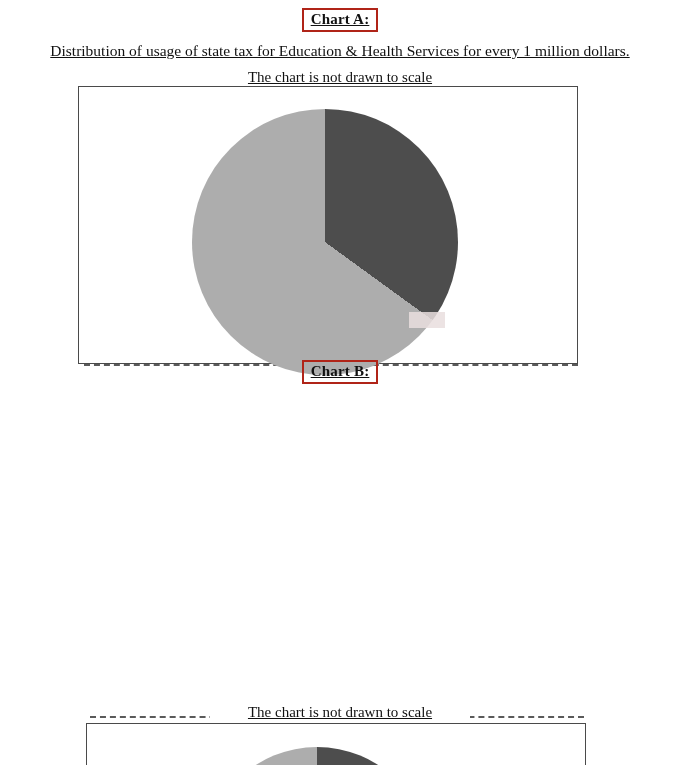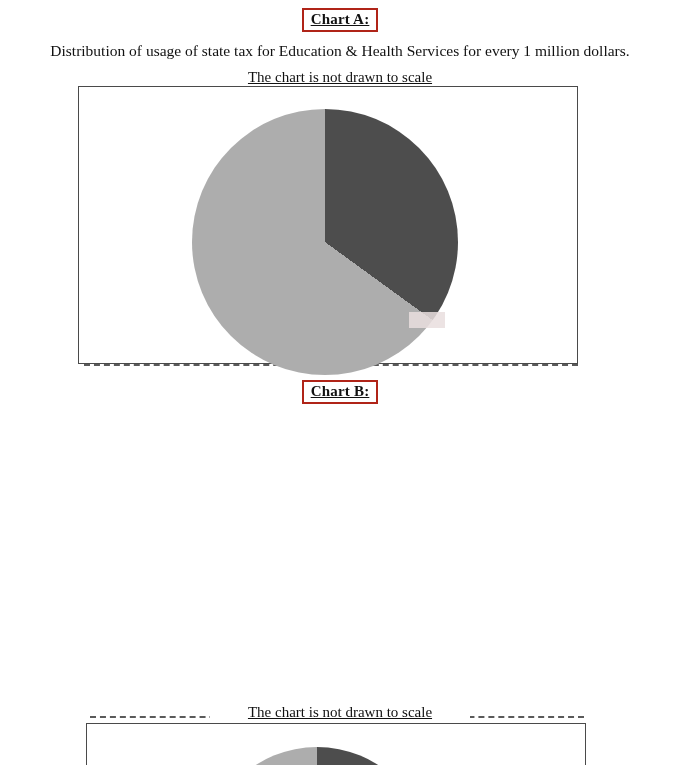--- a/index.html
+++ b/index.html
@@ -41,20 +41,21 @@
     font-size: 15px;
     font-weight: bold;
     text-decoration: underline;
     letter-spacing: 0.2px;
     line-height: 17px;
   }
 
   .subtitle {
     text-align: center;
     font-size: 15.5px;
+    text-decoration: underline;
     padding: 0 8px;
     line-height: 20px;
     white-space: nowrap;
   }
 
   .note {
     text-align: center;
     font-size: 15px;
     text-decoration: underline;
     line-height: 18px;
@@ -116,21 +117,21 @@
 
   <div class="dashed-underlay" style="left:84px; top:364px; width:494px;"></div>
 
   <div class="chart-frame" style="left:78px; top:86px; width:500px; height:278px;">
     <div class="pie-wrap" style="left:113px; top:22px; width:266px; height:266px;">
       <div class="pie" style="background: conic-gradient(#4d4d4d 0deg 126deg, #adadad 126deg 360deg);"></div>
     </div>
     <div class="smudge" style="left:330px; top:225px; width:36px; height:16px;"></div>
   </div>
 
-  <div class="chart-block" style="top:380px;">
+  <div class="chart-block" style="top:360px;">
 
     <div class="title-badge-row">
       <span class="title-badge">Chart B:</span>
     </div>
 
   </div>
 
   <div class="dashed-underlay" style="left:90px; top:716px; width:494px;"></div>
 
   <div class="chart-frame" style="left:86px; top:445px; width:500px; height:271px;">

